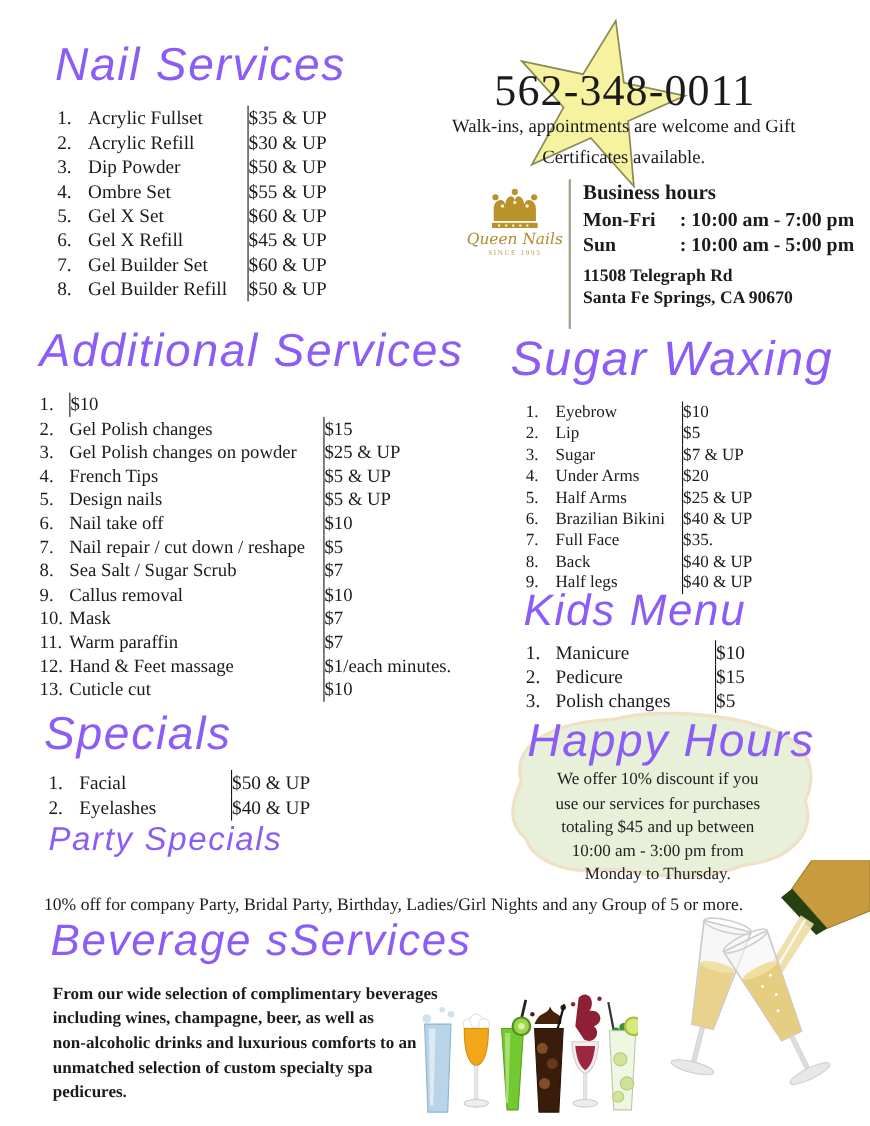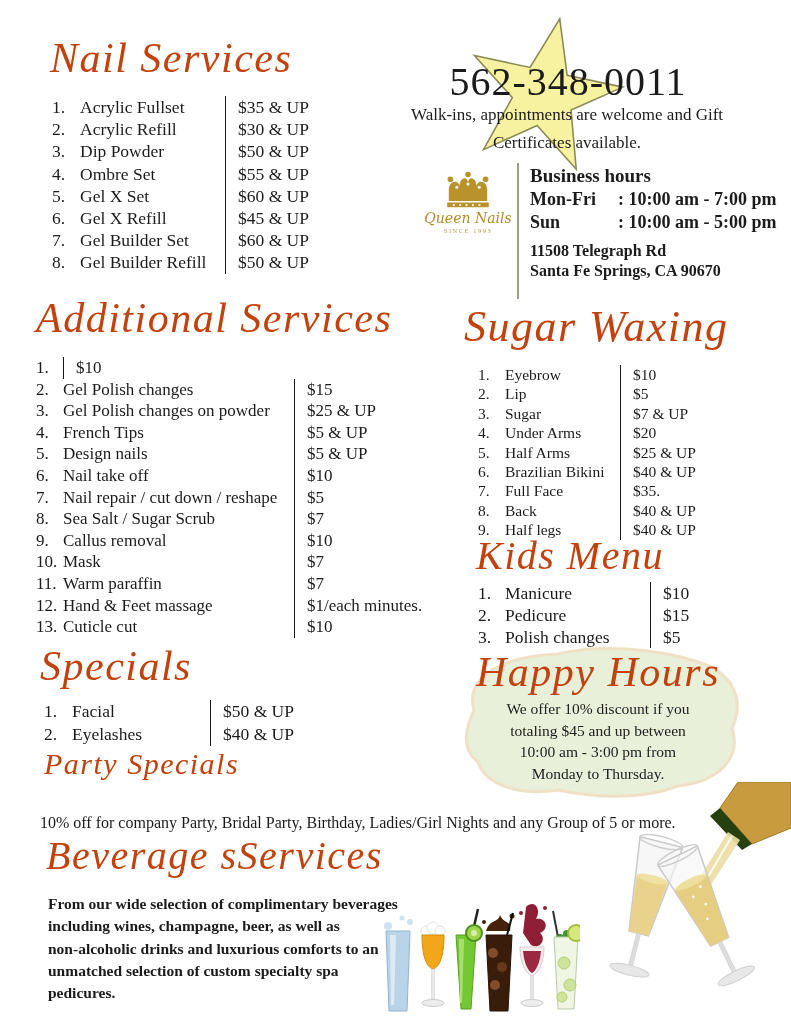--- a/index.html
+++ b/index.html
@@ -1,27 +1,27 @@
 <!DOCTYPE html>
 <html><head>
 <meta charset="utf-8">
 <style>
   html,body{margin:0;padding:0;background:#ffffff;}
   .page{position:relative;width:791px;height:1024px;margin:0 auto;background:#ffffff;overflow:hidden;
         font-family:"Liberation Serif",serif;color:#1b1b1b;}
   .abs{position:absolute;}
   
-  .script{font-family:Liberation Serif, serif;font-style:italic;font-weight:400;color:#c2410c;
-          letter-spacing:1.5px;line-height:1.08;white-space:nowrap;}
+  .script{font-family:Liberation Sans, sans-serif;font-style:italic;font-weight:400;color:#8b5cf6;
+          letter-spacing:1.5px;line-height:1.08;white-space:nowrap;text-align:right;}
   
   .mlist{--numw:28px;--namew:145px;}
   .lrow{display:flex;white-space:nowrap;}
   .c-num{flex:none;width:var(--numw);}
   .c-name{flex:none;width:var(--namew);}
-  .c-price{flex:none;border-left:1.6px solid #161616;padding-left:12px;}
+  .c-price{flex:none;border-left:1.6px solid #161616;}
   .nail{left:52px;top:96px;font-size:17.5px;line-height:22.2px;--numw:28px;--namew:145px;}
   .addl{left:36px;top:357px;font-size:17px;line-height:21.6px;--numw:27px;--namew:231px;}
   .bodyw{left:478px;top:365px;font-size:15.5px;line-height:19.4px;--numw:27px;--namew:115px;}
   .kids{left:478px;top:582px;font-size:17.5px;line-height:22px;--numw:27px;--namew:145px;}
   .spec{left:44px;top:700px;font-size:17.5px;line-height:23px;--numw:28px;--namew:138px;}
   
   .h-nail{left:50px;top:36px;font-size:42px;}
   .h-addl{left:36px;top:296px;font-size:42px;}
   .h-body{left:464px;top:303px;font-size:44px;}
   .h-kids{left:476px;top:534px;font-size:40px;}
@@ -306,20 +306,21 @@
       </div>
     </div>
 
   <svg class="abs blob" viewBox="0 0 302 170" preserveAspectRatio="none">
     <path d="M28,70 C18,34 62,16 112,14 C150,4 210,8 252,22 C290,34 298,62 286,88 C296,118 272,142 232,146 C196,160 150,158 112,150 C76,156 40,146 32,122 C14,108 20,88 28,70 Z" stroke-width="3" fill="#e9f0da" stroke="#efe0c6"></path>
   </svg>
   <div class="abs happy">
     <div class="script happy-title">Happy Hours</div>
     <div class="happy-text">
         <div>We offer 10% discount if you</div>
+        <div>use our services for purchases</div>
         <div>totaling $45 and up between</div>
         <div>10:00 am - 3:00 pm from</div>
         <div>Monday to Thursday.</div>
       </div>
   </div>
 
   <div class="abs script h-party">Party Specials</div>
   <div class="abs party-text">10% off for company Party, Bridal Party, Birthday, Ladies/Girl Nights and any Group of 5 or more.</div>
 
   <div class="abs script h-bev">Beverage sServices</div>

